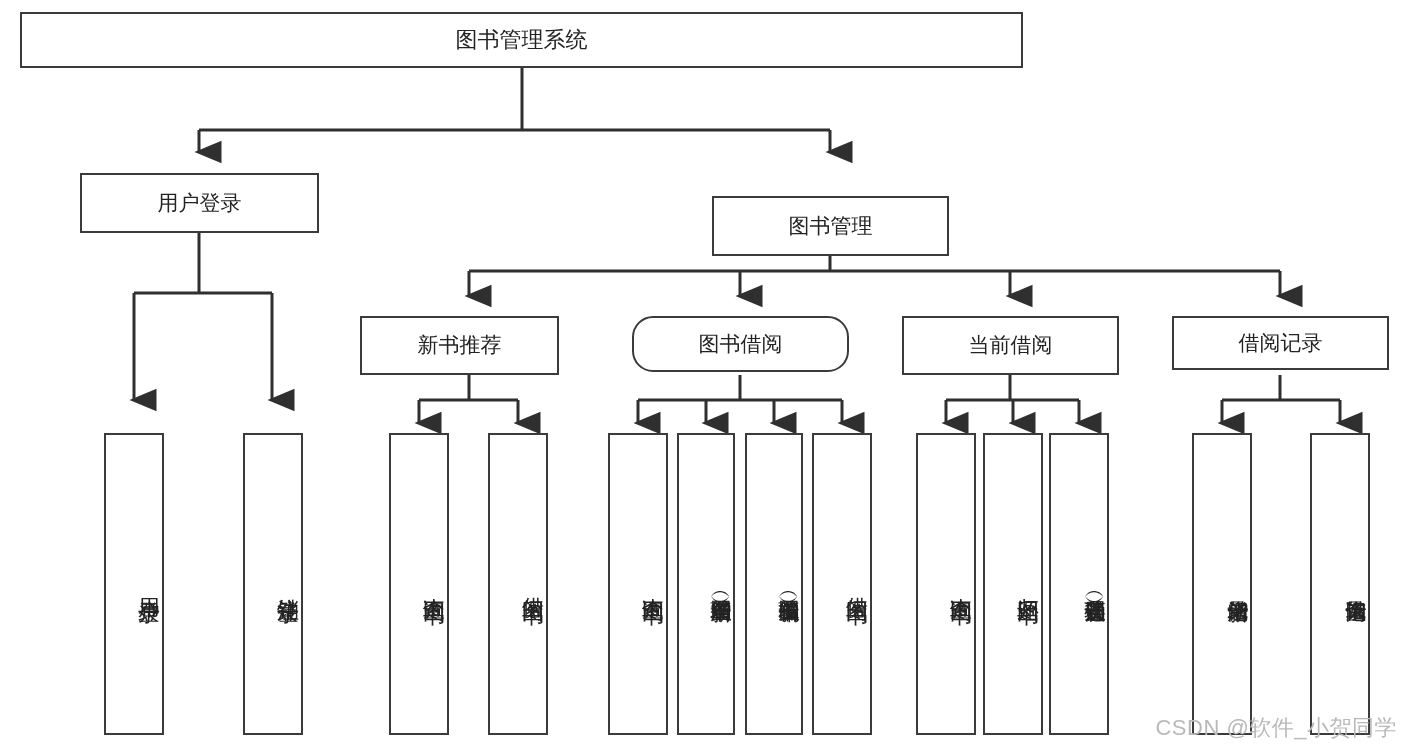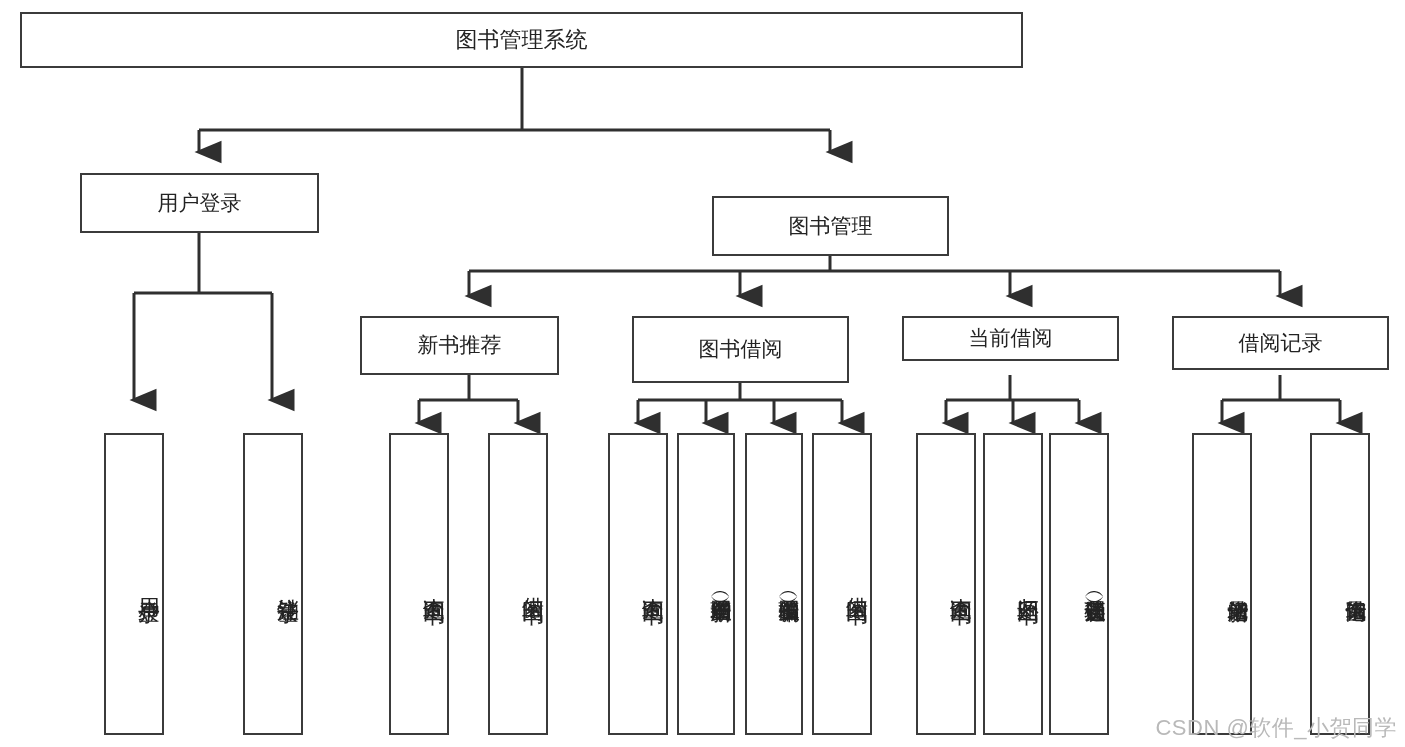--- a/index.html
+++ b/index.html
@@ -129,25 +129,25 @@
   </div>
 
   <div class="node horiz" style="left:712px; top:173px; width:237px; height:60px;margin-top:23px;">
     <span class="lbl">图书管理</span>
   </div>
 
   <div class="node horiz" style="left:360px; top:316px; width:199px; height:59px;">
     <span class="lbl">新书推荐</span>
   </div>
 
-  <div class="node horiz" style="left:632px; top:316px; width:217px; height:67px;">
+  <div class="node horiz" style="left:632px; top:316px; width:217px; height:56px;border-radius:21px;">
     <span class="lbl">图书借阅</span>
   </div>
 
-  <div class="node horiz" style="left:902px; top:316px; width:217px; height:45px;">
+  <div class="node horiz" style="left:902px; top:316px; width:217px; height:59px;">
     <span class="lbl">当前借阅</span>
   </div>
 
   <div class="node horiz" style="left:1172px; top:316px; width:217px; height:54px;">
     <span class="lbl">借阅记录</span>
   </div>
 
   <div class="node vert" style="left:104px; top:433px; width:60px; height:302px;">
     <span class="lbl">用户登录</span>
   </div>

